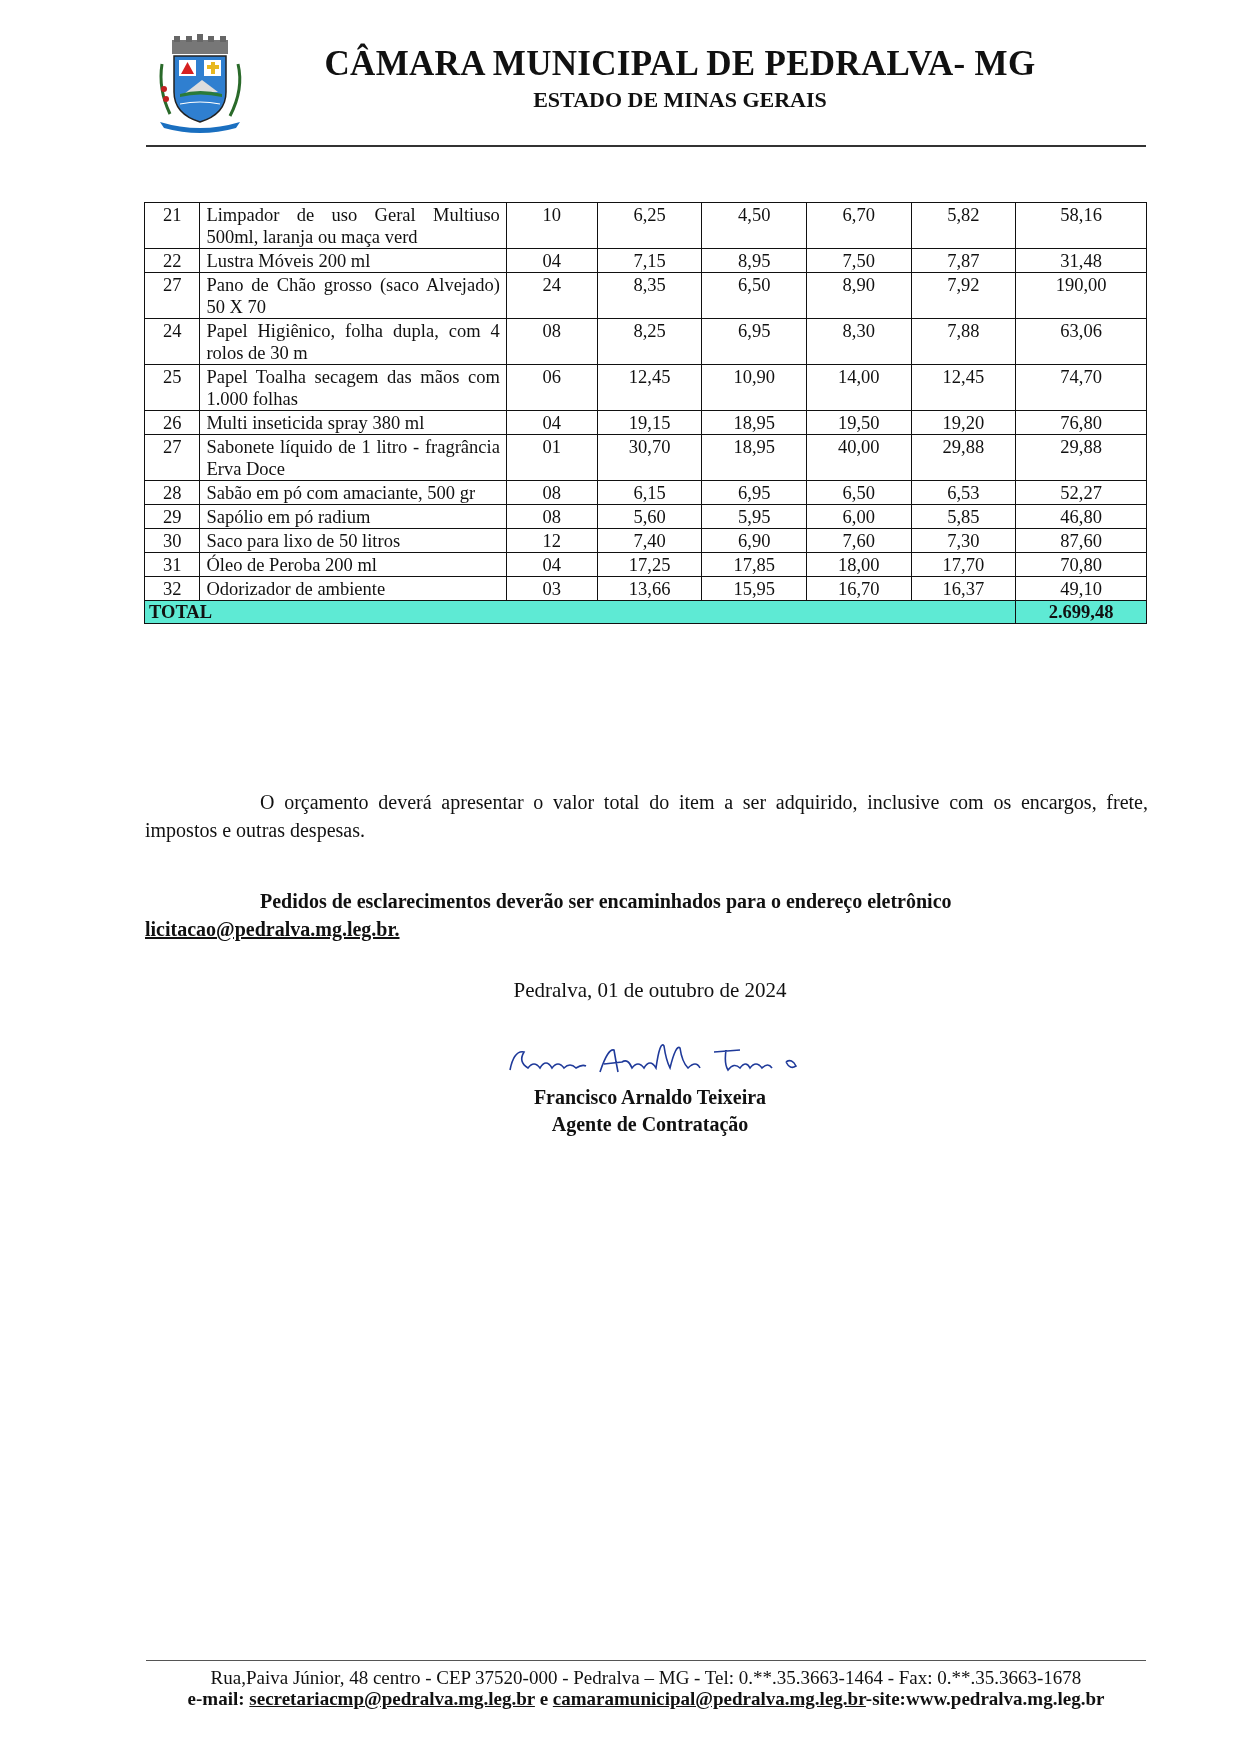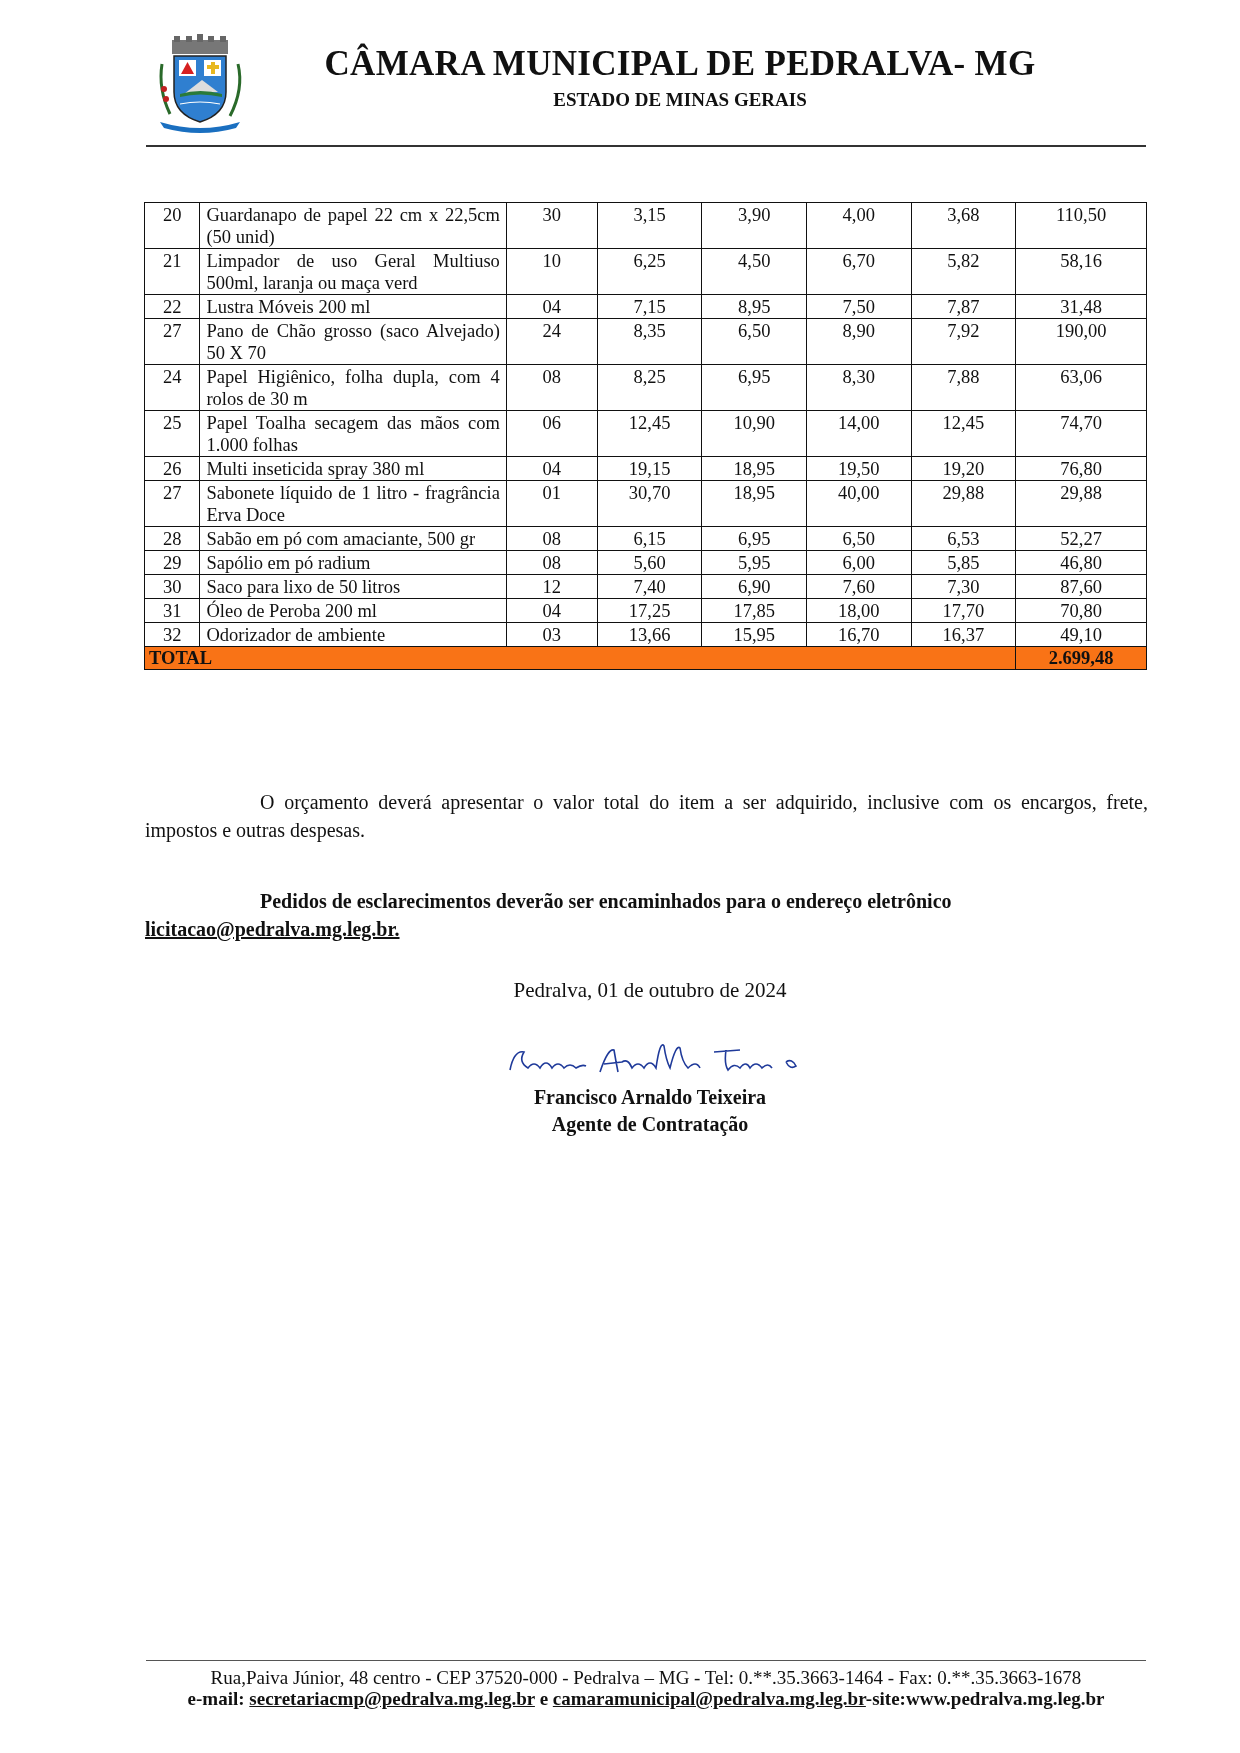--- a/index.html
+++ b/index.html
@@ -1,31 +1,31 @@
 <!DOCTYPE html>
 <html><head>
 <meta charset="utf-8">
 <style>
   html, body { margin: 0; padding: 0; background: #ffffff; }
   body { width: 1240px; height: 1753px; position: relative; font-family: "Liberation Serif", serif; color: #111; overflow: hidden; }
 
   .header { position: absolute; left: 150px; top: 34px; width: 1010px; height: 110px; }
   .logo { position: absolute; left: 0; top: 0; width: 100px; height: 100px; }
   .title { position: absolute; left: 125px; top: 10px; width: 810px; text-align: center; font-weight: bold; font-size: 35px; letter-spacing: 0.3px; line-height: 40px; }
-  .subtitle { position: absolute; left: 125px; top: 53px; width: 810px; text-align: center; font-weight: bold; font-size: 19px; line-height: 26px; }
+  .subtitle { position: absolute; left: 125px; top: 53px; width: 810px; text-align: center; font-weight: bold; font-size: 22px; line-height: 26px; }
   .header-rule { position: absolute; left: 146px; top: 145px; width: 1000px; height: 0; border-top: 2px solid #333; }
 
   table.items { position: absolute; left: 144px; top: 202px; width: 1003px; border-collapse: collapse; font-size: 18.5px; }
   table.items td { border: 1.6px solid #111; vertical-align: top; padding: 1px 6px 0 6px; line-height: 22px; }
   td.num { width: 40px; text-align: center; }
   td.desc { width: 280px; text-align: justify; text-align-last: left; padding-left: 12px; padding-right: 12px; }
   td.qty { width: 74px; text-align: center; padding-top: 4px; }
   td.val { width: 87px; text-align: center; padding-top: 4px; }
   td.val.last { width: 112px; }
-  tr.total td { background: #f97316; font-weight: bold; padding-top: 0; line-height: 22px; }
+  tr.total td { background: #5eead4; font-weight: bold; padding-top: 0; line-height: 22px; }
   tr.total td.label { text-align: left; padding-left: 4px; }
   tr.total td.sum { text-align: center; }
 
   .para1 { position: absolute; left: 145px; top: 788px; width: 1003px; font-size: 20px; line-height: 28px; text-align: justify; }
   .para1 .indent { display: inline-block; width: 115px; }
   .para2 { position: absolute; left: 145px; top: 870px; width: 1003px; font-size: 20px; line-height: 28px; font-weight: bold; text-align: justify; margin-top: 17px; }
   .para2 .indent { display: inline-block; width: 115px; }
   .para2 a { color: #111; text-decoration: underline; }
 
   .date { position: absolute; left: 440px; top: 978px; width: 420px; text-align: center; font-size: 21px; }
@@ -64,30 +64,20 @@
     <path d="M88 30 Q94 55 80 82" stroke="#2a6a2a" stroke-width="3" fill="none"></path>
   </svg>
   <div class="title">CÂMARA MUNICIPAL DE PEDRALVA- MG</div>
   <div class="subtitle">ESTADO DE MINAS GERAIS</div>
 </div>
 <div class="header-rule"></div>
 
 <table class="items">
   <tbody id="table-body">
       <tr>
-        <td class="num">20</td>
-        <td class="desc">Guardanapo de papel 22 cm x 22,5cm (50 unid)</td>
-        <td class="qty">30</td>
-        <td class="val">3,15</td>
-        <td class="val">3,90</td>
-        <td class="val">4,00</td>
-        <td class="val">3,68</td>
-        <td class="val last">110,50</td>
-      </tr>
-      <tr>
         <td class="num">21</td>
         <td class="desc">Limpador de uso Geral Multiuso 500ml, laranja ou maça verd</td>
         <td class="qty">10</td>
         <td class="val">6,25</td>
         <td class="val">4,50</td>
         <td class="val">6,70</td>
         <td class="val">5,82</td>
         <td class="val last">58,16</td>
       </tr>
       <tr>

